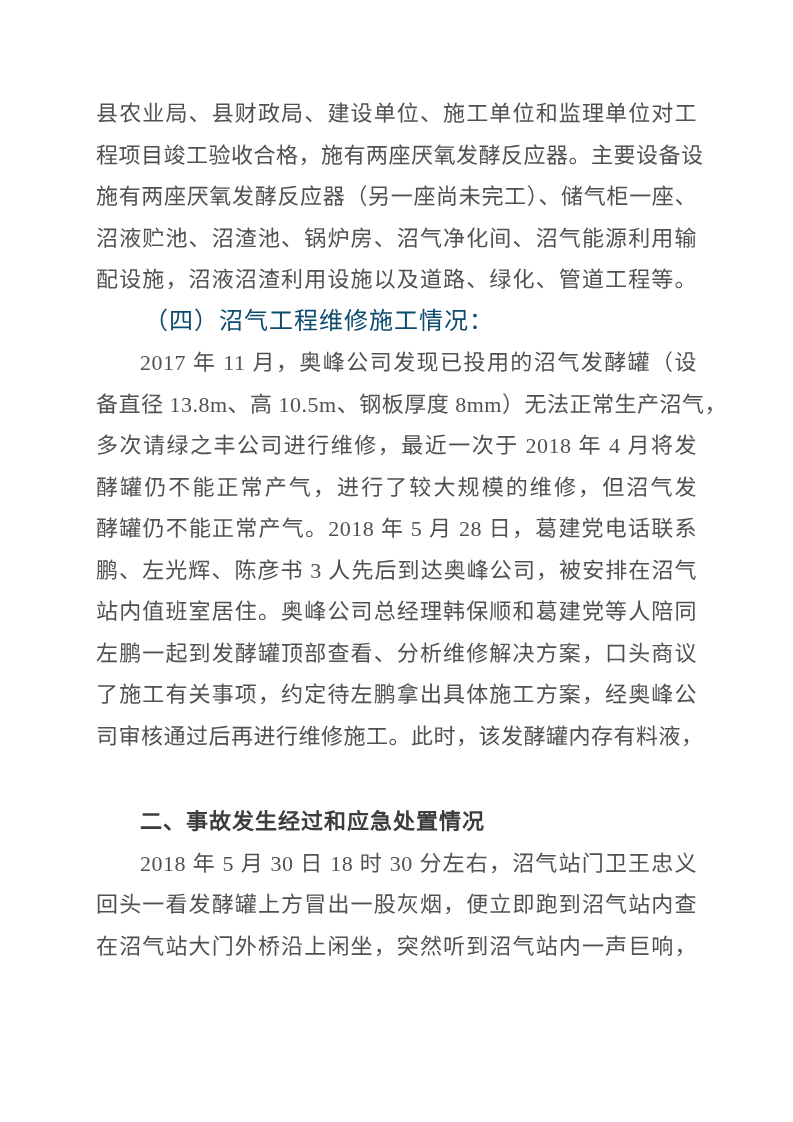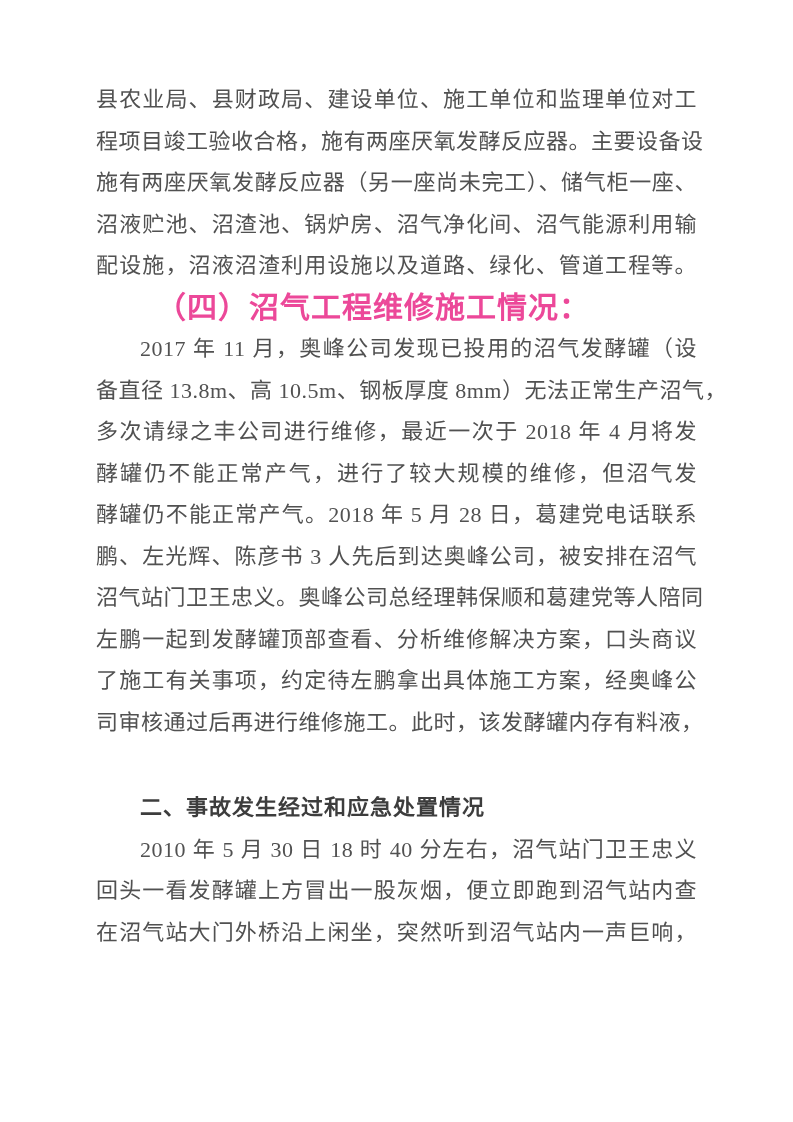--- a/index.html
+++ b/index.html
@@ -11,21 +11,21 @@
     position: relative;
     width: 793px;
     height: 1122px;
     background: #ffffff;
     overflow: hidden;
     font-family: "Liberation Serif", "DejaVu Serif", serif;
   }
   .content {
     position: absolute;
     left: 96px;
-    top: 79px;
+    top: 93px;
     width: 601px;
   }
   .line {
     font-size: 22px;
     line-height: 41.5px;
     color: #515151;
     text-align: justify;
     text-align-last: justify;
     text-justify: inter-character;
     white-space: nowrap;
@@ -33,24 +33,24 @@
   }
   .line.para-end {
     text-align: left;
     text-align-last: left;
     white-space: normal;
   }
   .indent {
     text-indent: 2em;
   }
   .heading-kai {
-    font-size: 30px;
+    font-size: 24px;
     line-height: 41.5px;
-    font-weight: bold;
-    color: #ec4899;
+    font-weight: normal;
+    color: #0c4a6e;
     text-align: left;
     text-align-last: left;
     letter-spacing: 1px;
     font-family: "Liberation Serif", "DejaVu Serif", serif;
   }
   .heading-hei {
     font-size: 22px;
     line-height: 41.5px;
     font-weight: bold;
     color: #3d3d3d;
@@ -77,28 +77,28 @@
 
     <div class="heading-kai indent">（四）沼气工程维修施工情况：</div>
 
     <div>
       <div class="line indent">2017 年 11 月，奥峰公司发现已投用的沼气发酵罐（设</div>
       <div class="line">备直径 13.8m、高 10.5m、钢板厚度 8mm）无法正常生产沼气，</div>
       <div class="line">多次请绿之丰公司进行维修，最近一次于 2018 年 4 月将发</div>
       <div class="line">酵罐仍不能正常产气，进行了较大规模的维修，但沼气发</div>
       <div class="line">酵罐仍不能正常产气。2018 年 5 月 28 日，葛建党电话联系</div>
       <div class="line">鹏、左光辉、陈彦书 3 人先后到达奥峰公司，被安排在沼气</div>
-      <div class="line">沼气站门卫王忠义。奥峰公司总经理韩保顺和葛建党等人陪同</div>
+      <div class="line">站内值班室居住。奥峰公司总经理韩保顺和葛建党等人陪同</div>
       <div class="line">左鹏一起到发酵罐顶部查看、分析维修解决方案，口头商议</div>
       <div class="line">了施工有关事项，约定待左鹏拿出具体施工方案，经奥峰公</div>
       <div class="line">司审核通过后再进行维修施工。此时，该发酵罐内存有料液，</div>
     </div>
 
     <div class="heading-hei indent">二、事故发生经过和应急处置情况</div>
 
     <div>
-      <div class="line indent">2010 年 5 月 30 日 18 时 40 分左右，沼气站门卫王忠义</div>
+      <div class="line indent">2018 年 5 月 30 日 18 时 30 分左右，沼气站门卫王忠义</div>
       <div class="line">回头一看发酵罐上方冒出一股灰烟，便立即跑到沼气站内查</div>
       <div class="line">在沼气站大门外桥沿上闲坐，突然听到沼气站内一声巨响，</div>
     </div>
 
   </div>
 </div>
 
 </body></html>

